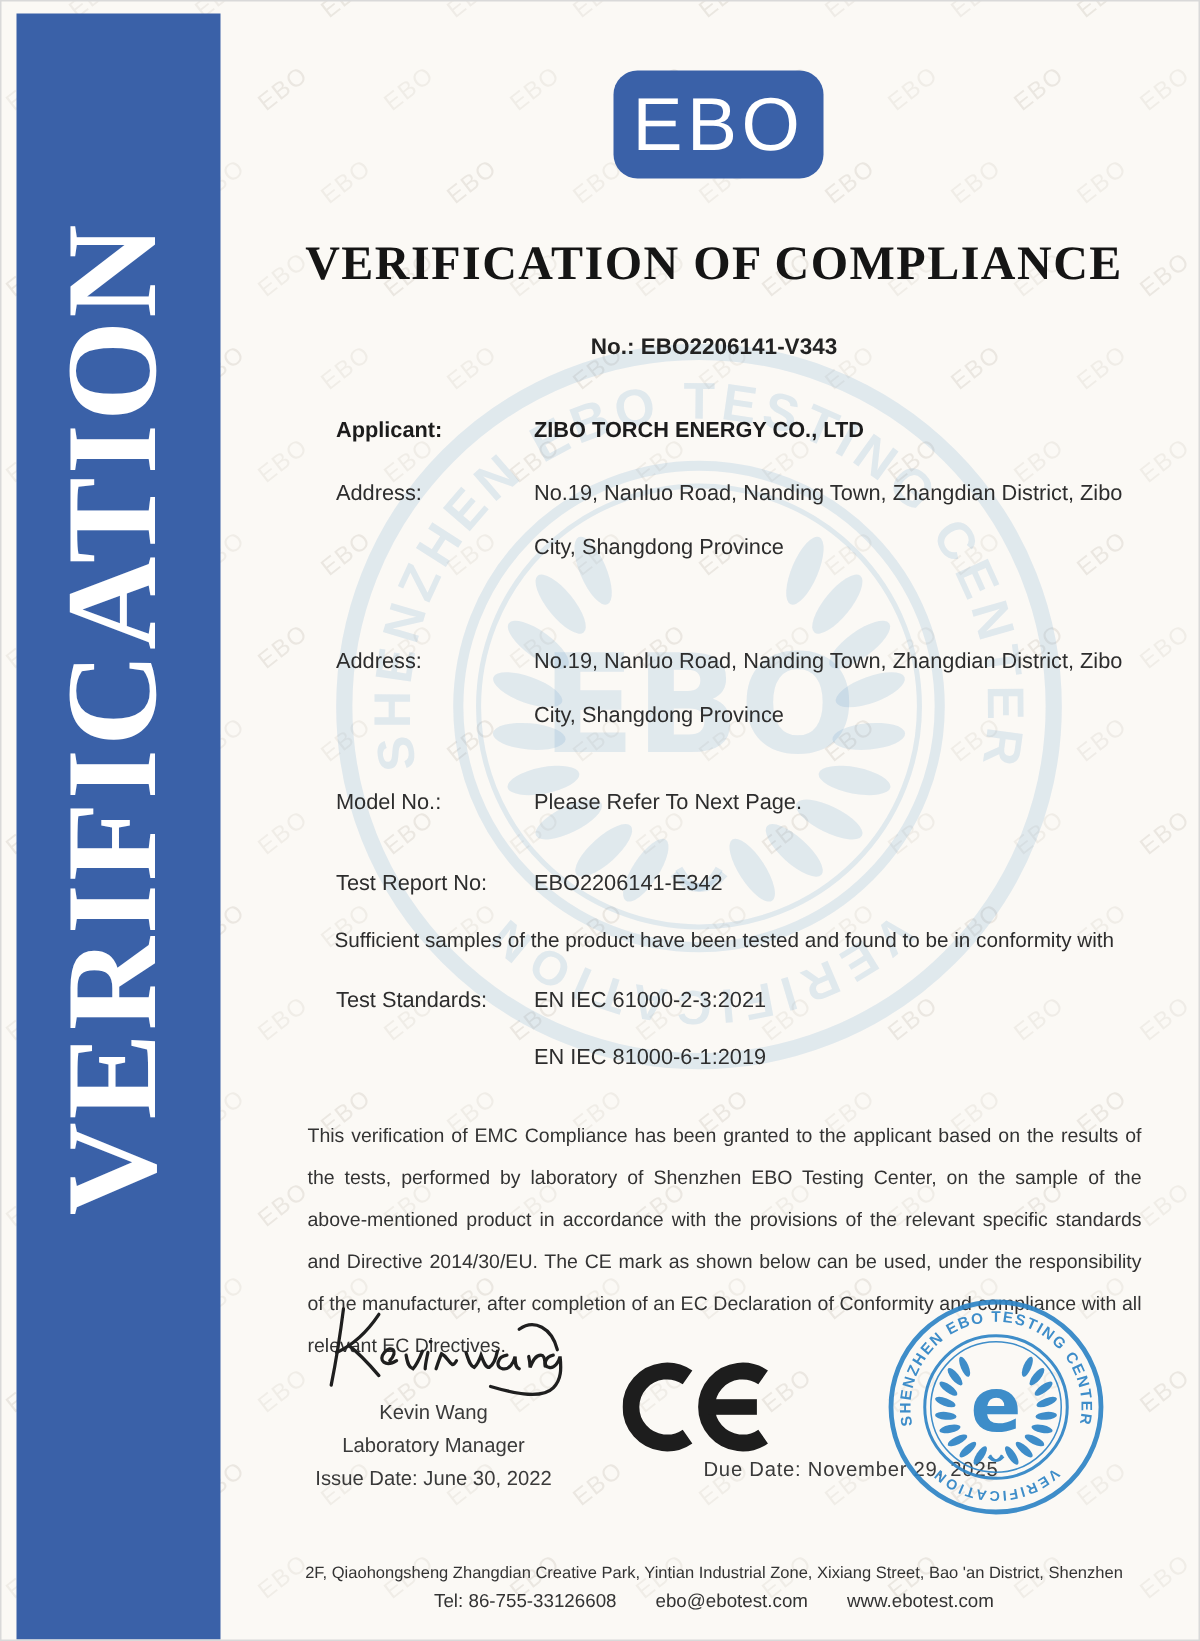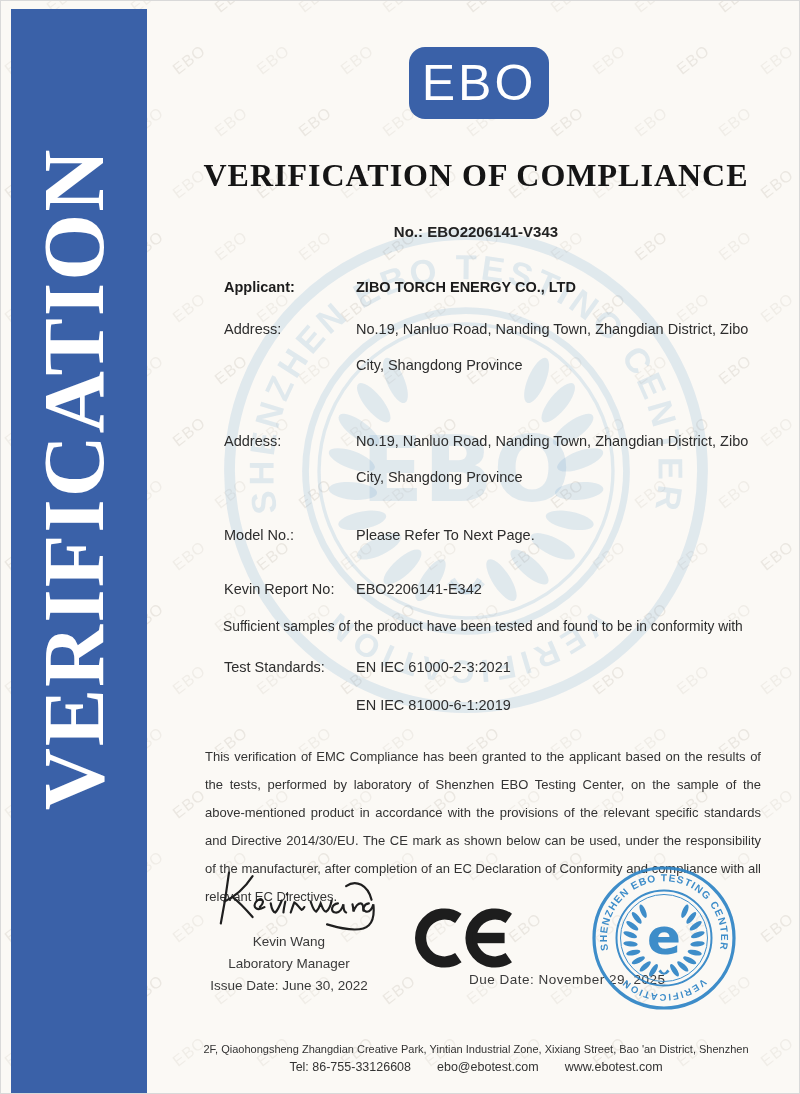--- a/index.html
+++ b/index.html
@@ -305,21 +305,21 @@
 
   <div class="frow" style="top:430px">
     <span class="flabel">Address:</span><span class="fvalue">No.19, Nanluo Road, Nanding Town, Zhangdian District, Zibo</span>
   </div>
   <div class="vline2" style="top:466px">City, Shangdong Province</div>
 
   <div class="frow" style="top:524px">
     <span class="flabel">Model No.:</span><span class="fvalue">Please Refer To Next Page.</span>
   </div>
   <div class="frow" style="top:578px">
-    <span class="flabel">Kevin Report No:</span><span class="fvalue">EBO2206141-E342</span>
+    <span class="flabel">Test Report No:</span><span class="fvalue">EBO2206141-E342</span>
   </div>
 
   <div class="note">Sufficient samples of the product have been tested and found to be in conformity with</div>
 
   <div class="frow" style="top:656px">
     <span class="flabel">Test Standards:</span><span class="fvalue">EN IEC 61000-2-3:2021</span>
   </div>
   <div class="vline2" style="top:694px">EN IEC 81000-6-1:2019</div>
 
   <div class="statement">This verification of EMC Compliance has been granted to the applicant based on the results of the tests, performed by laboratory of Shenzhen EBO Testing Center, on the sample of the above-mentioned product in accordance with the provisions of the relevant specific standards and Directive 2014/30/EU. The CE mark as shown below can be used, under the responsibility of the manufacturer, after completion of an EC Declaration of Conformity and compliance with all relevant EC Directives.</div>

